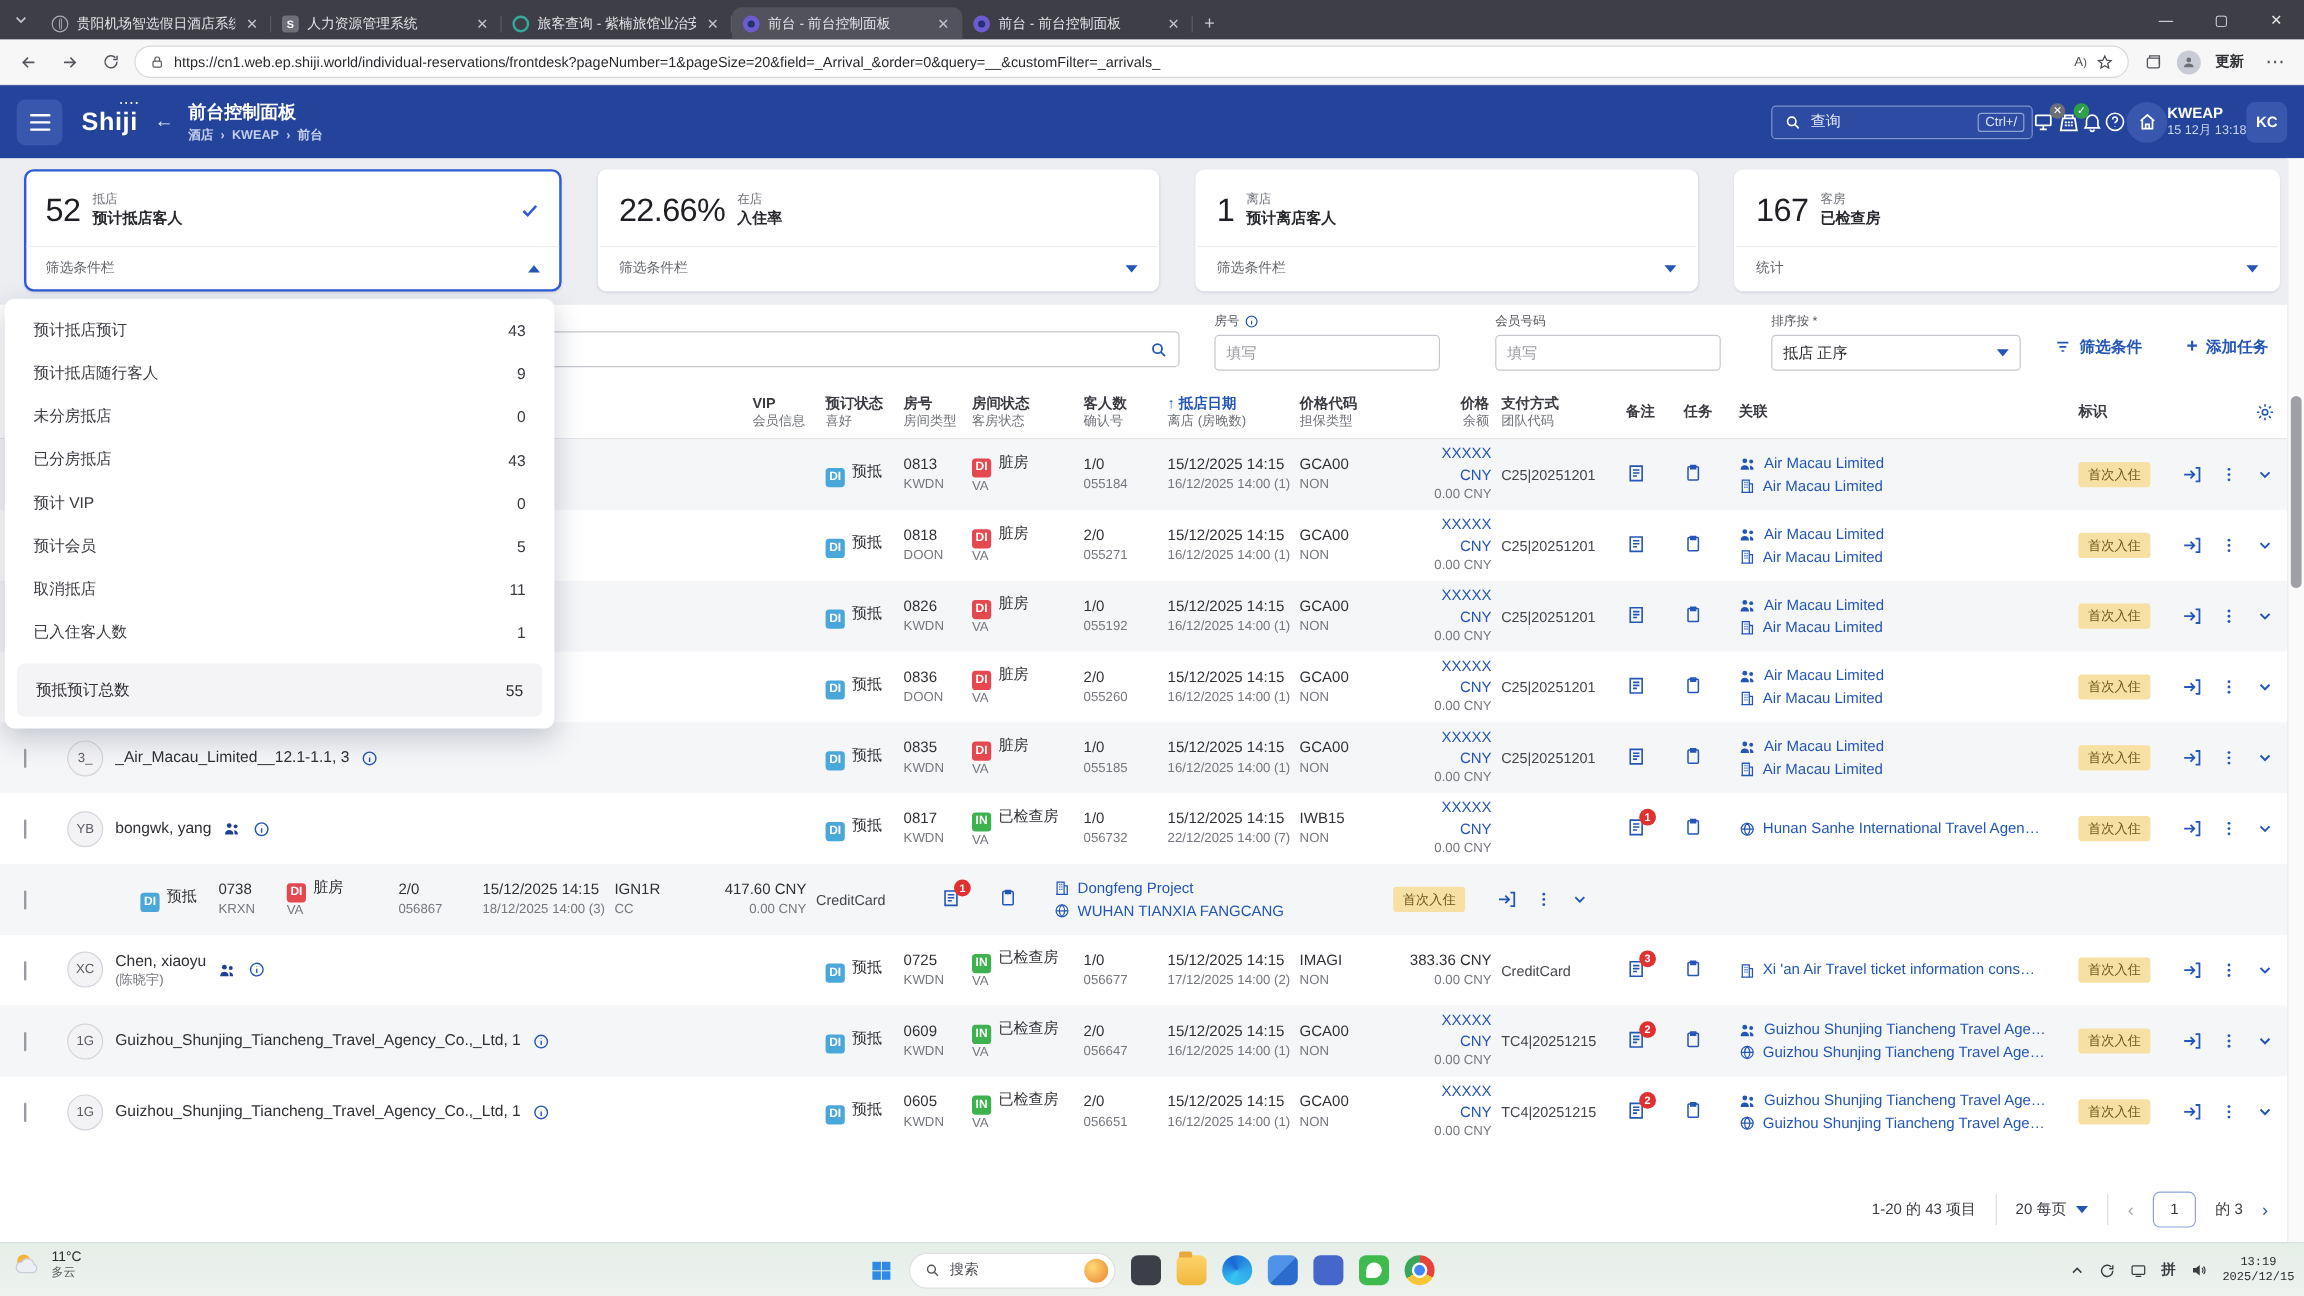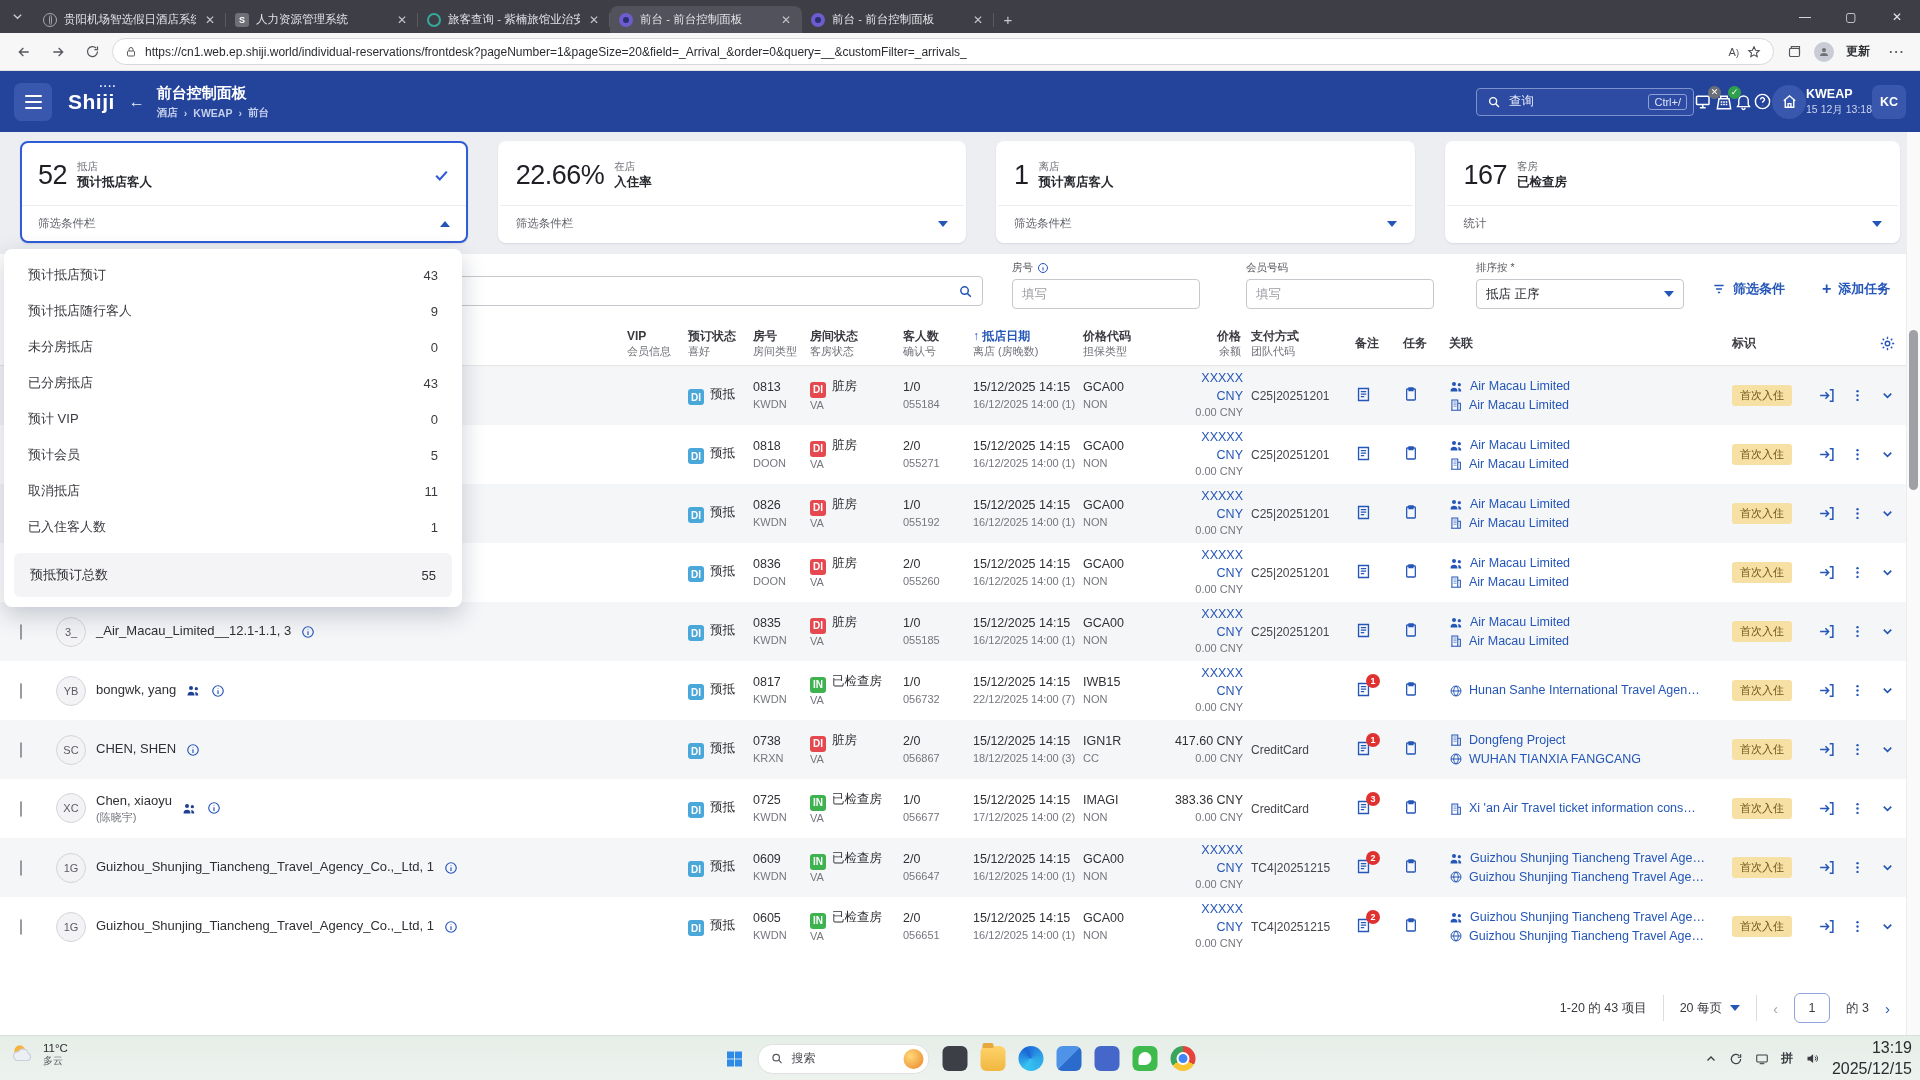--- a/index.html
+++ b/index.html
@@ -136,21 +136,21 @@
   .app { width:25px; height:25px; border-radius:6px; }
   .a-dark { background:#3C3F46; } .a-folder { background:linear-gradient(#FFD36A,#F0B73F); position:relative; }
   .a-folder::before { content:""; position:absolute; top:-3px; left:2px; width:11px; height:5px; border-radius:2px 2px 0 0; background:#E8A93C; }
   .a-edge { border-radius:50%; background:conic-gradient(from 210deg,#36C3F2,#1B66D6,#2FA8E8,#36C3F2); }
   .a-grid { background:linear-gradient(135deg,#4F93E8 50%,#2B6BCB 50%); }
   .a-calc { background:#4467C9; } .a-green { background:#3FBB4E; position:relative; }
   .a-green::after { content:""; position:absolute; inset:6px; background:#fff; border-radius:50% 50% 50% 12%; }
   .a-chrome { border-radius:50%; background:conic-gradient(#E5433B 0 33%,#F8C534 33% 66%,#3BA55C 66% 100%); position:relative; }
   .a-chrome::after { content:""; position:absolute; inset:6px; background:#4285F4; border:2.5px solid #fff; border-radius:50%; }
   #tray { position:absolute; right:8px; top:0; height:45px; display:flex; align-items:center; gap:12px; color:#3B3C42; }
-  #clock { text-align:right; line-height:1.3; font-size:16px; color:#2B2C30; }
+  #clock { text-align:center; line-height:1.3; font-size:10px; color:#2B2C30;font-family:Liberation Mono, monospace; }
   .ime { font-size:12px; font-weight:bold; }
 </style>
 </head>
 <body>
 
 <div id="tabstrip">
   <div class="tabsearch">
     <svg width="11" height="11" viewBox="0 0 24 24" fill="none" stroke="currentColor" stroke-width="3">
         <path d="M4 8l8 8 8-8"></path>
       </svg>
@@ -1023,32 +1023,20 @@
             </span>
             <span class="icn">
               <svg width="15" height="15" viewBox="0 0 24 24" fill="none" stroke="currentColor" stroke-width="2.6">
                 <path d="M6 9l6 6 6-6"></path>
               </svg>
             </span>
           </div>
         </div>
         <div class="row">
           <div class="c0"><span class="chk"></span></div>
-          <div class="c1 gwrap">
-            <span class="gav">SC</span>
-            <span class="two">
-              <div class="gname">CHEN, SHEN</div>
-            </span>
-            <span class="ginfo">
-              <svg width="14" height="14" viewBox="0 0 24 24" fill="none" stroke="currentColor" stroke-width="2">
-                <circle cx="12" cy="12" r="9"></circle>
-                <path d="M12 10.8V17M12 7v.6"></path>
-              </svg>
-            </span>
-          </div>
           <div class="cv"></div>
           <div class="crst"><span class="badge b-di">DI</span>预抵</div>
           <div class="cro two">
             <div>0738</div>
             <div class="s">KRXN</div>
           </div>
           <div class="crs two">
             <div><span class="badge b-red">DI</span>脏房</div>
             <div class="s">VA</div>
           </div>

